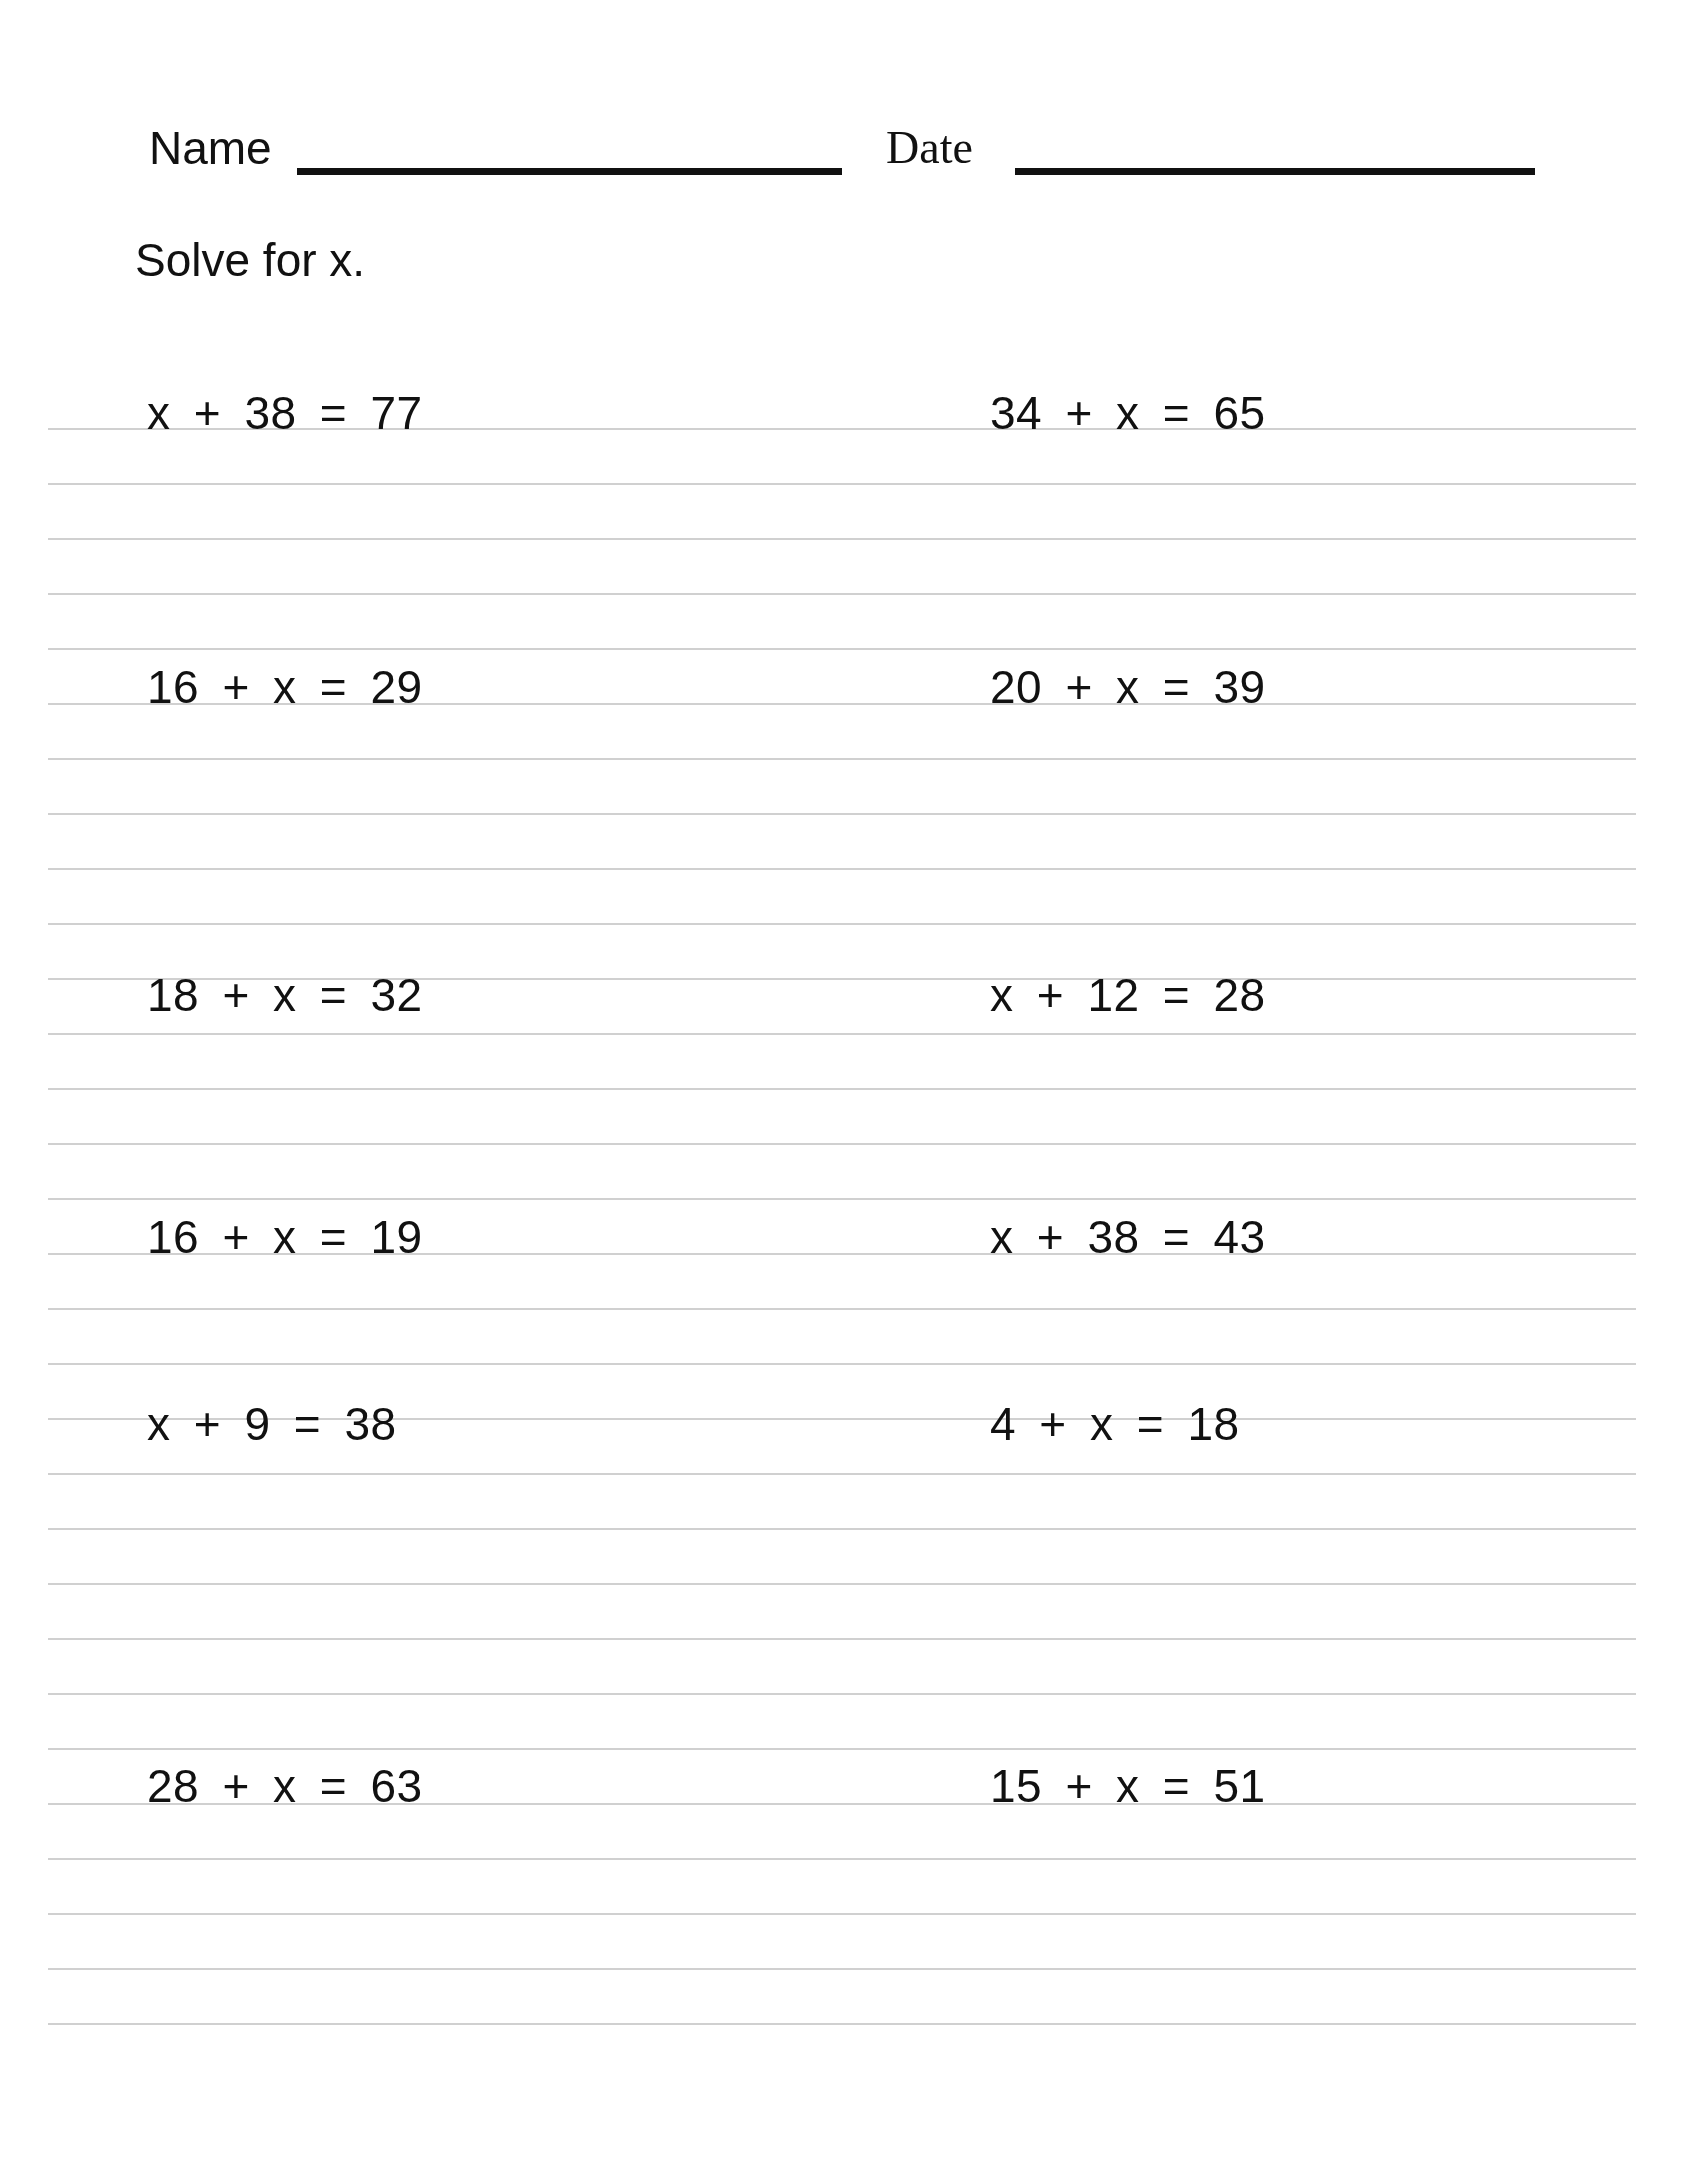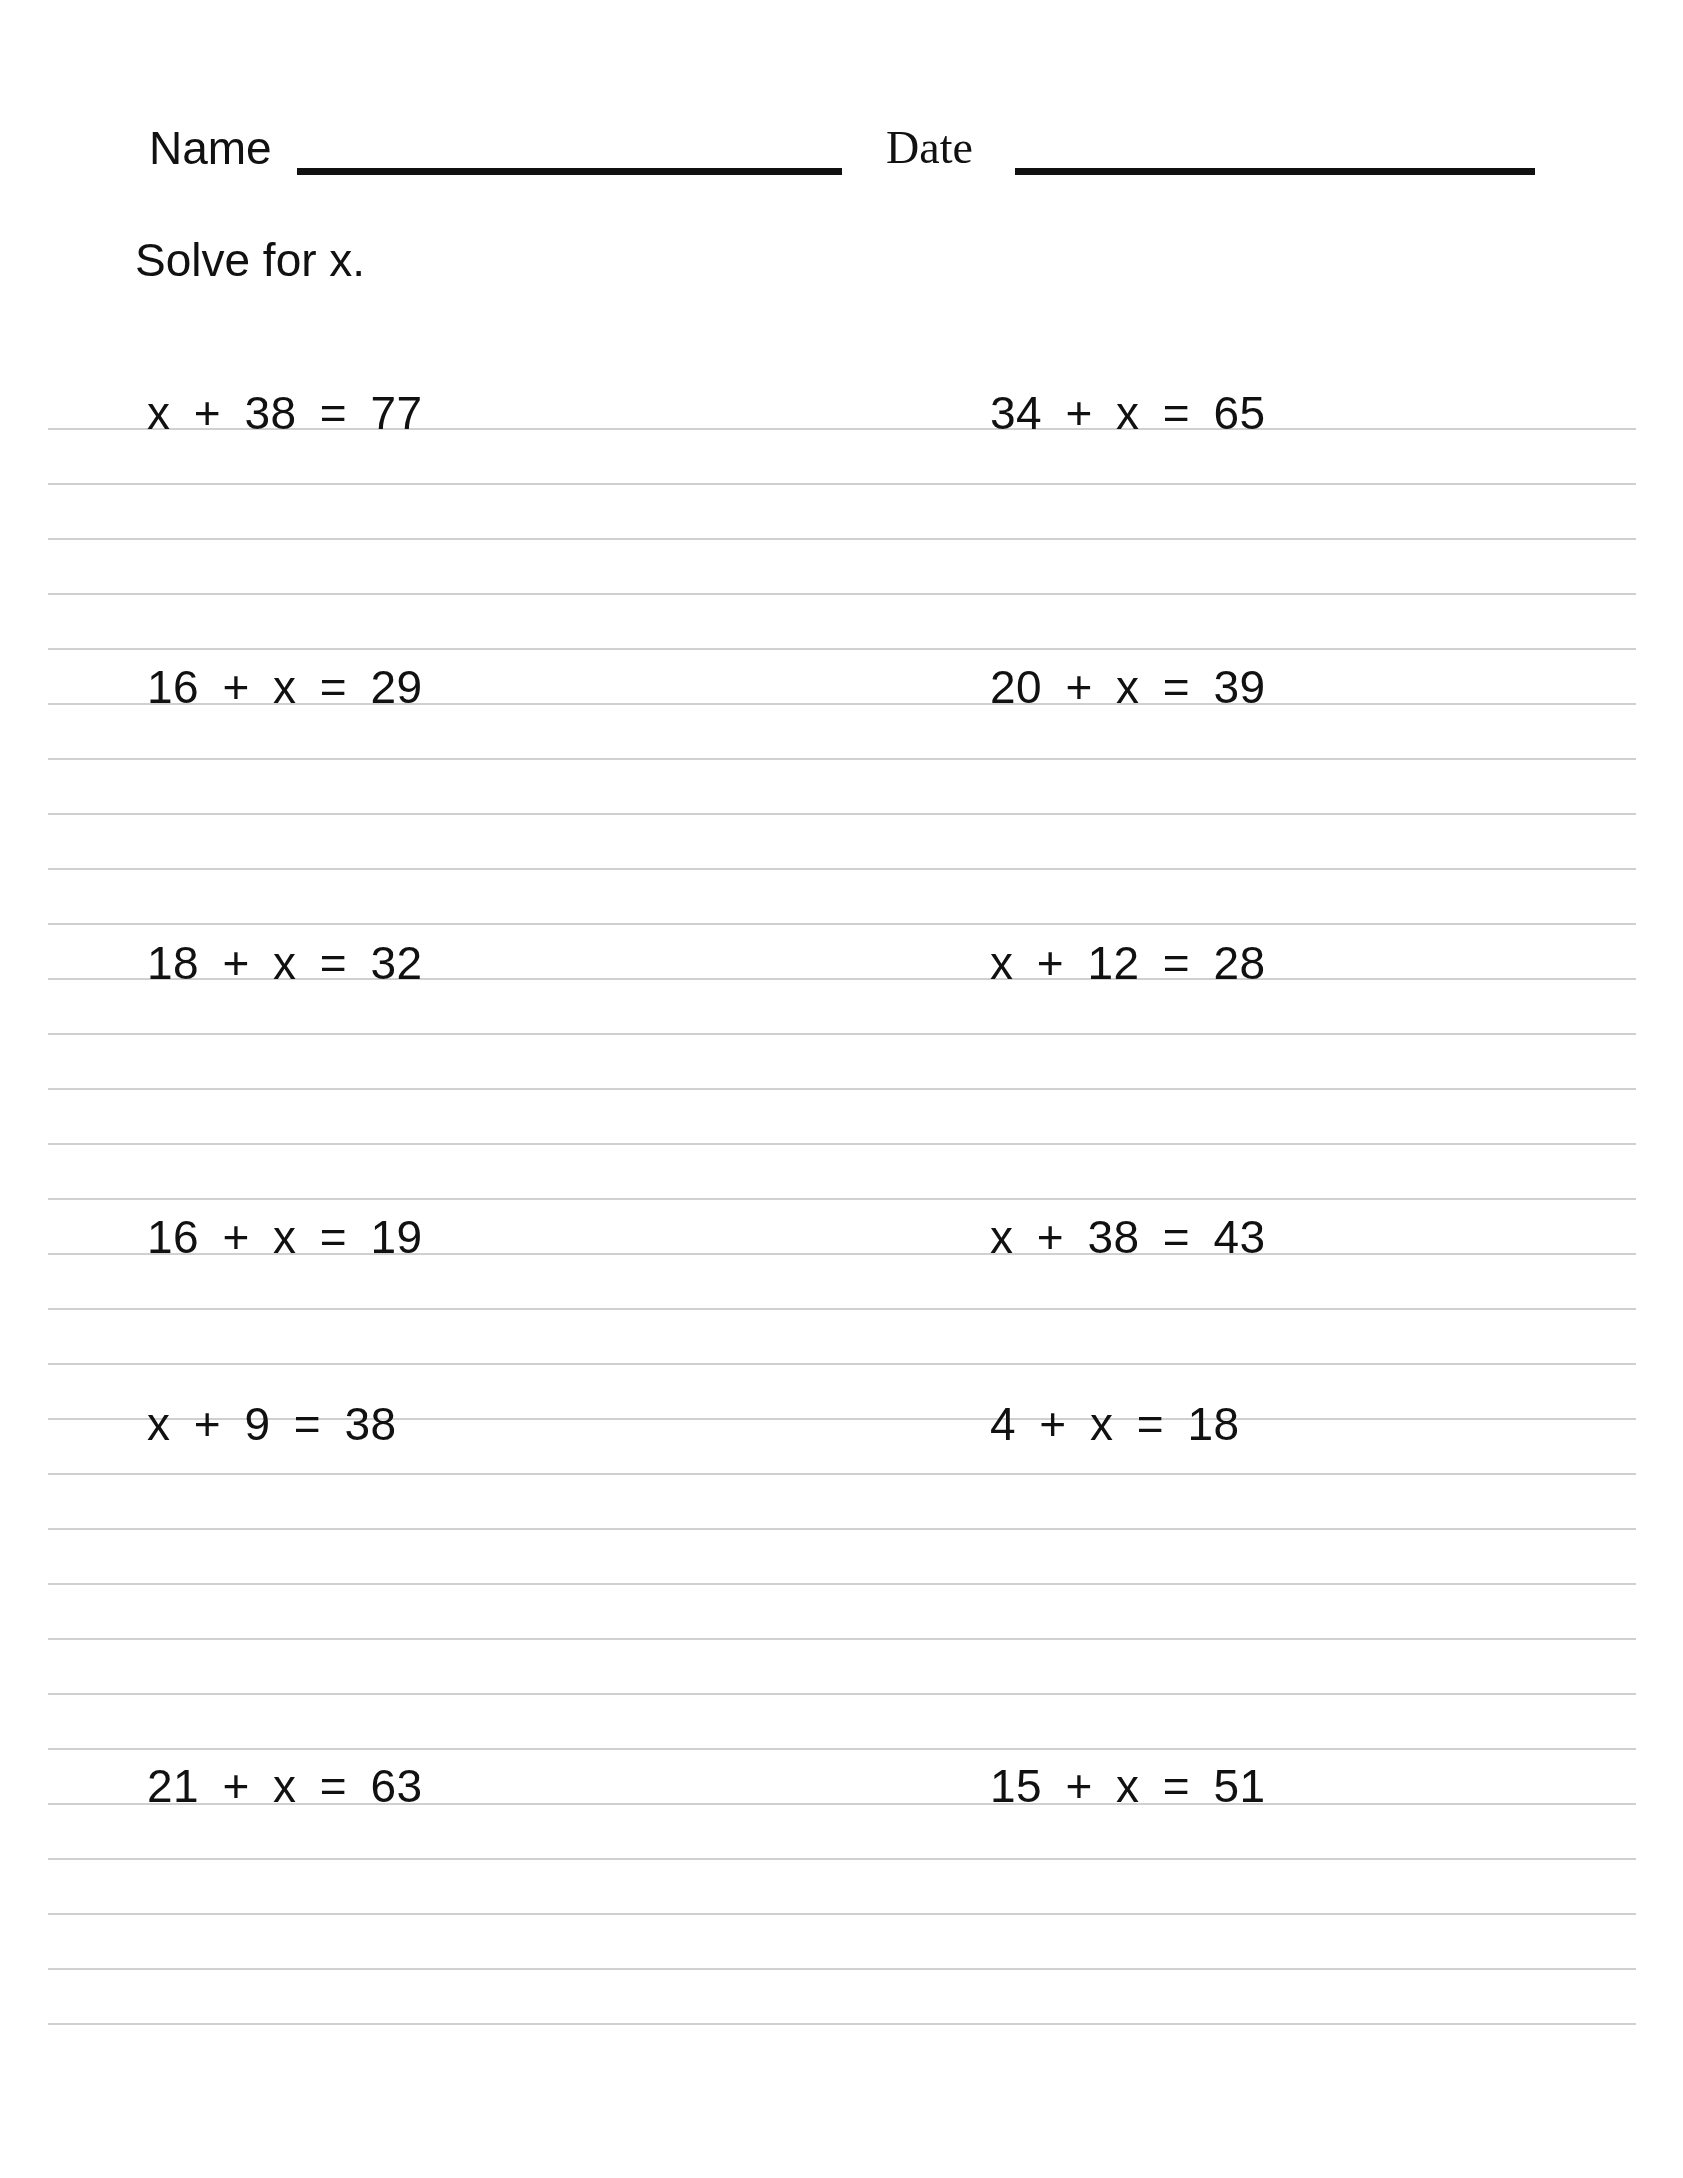--- a/index.html
+++ b/index.html
@@ -53,21 +53,21 @@
     font-size: 46px;
     line-height: 1;
     white-space: nowrap;
     word-spacing: 10px;
     letter-spacing: 0.5px;
   }
   .col-left  { left: 147px; }
   .col-right { left: 990px; }
   .row-0 { top: 390px; }
   .row-1 { top: 664px; }
-  .row-2 { top: 940px; }
+  .row-2 { top: 972px; }
   .row-3 { top: 1214px; }
   .row-4 { top: 1401px; }
   .row-5 { top: 1763px; }
 </style>
 </head>
 <body>
 
 <div class="page">
 
   <div class="ruled-lines"></div>
@@ -88,17 +88,17 @@
 
   <div class="equation col-left row-2">18 + x = 32</div>
   <div class="equation col-right row-2">x + 12 = 28</div>
 
   <div class="equation col-left row-3">16 + x = 19</div>
   <div class="equation col-right row-3">x + 38 = 43</div>
 
   <div class="equation col-left row-4">x + 9 = 38</div>
   <div class="equation col-right row-4">4 + x = 18</div>
 
-  <div class="equation col-left row-5">21 + x = 63</div>
+  <div class="equation col-left row-5">28 + x = 63</div>
   <div class="equation col-right row-5">15 + x = 51</div>
 
 </div>
 
 
 </body></html>

